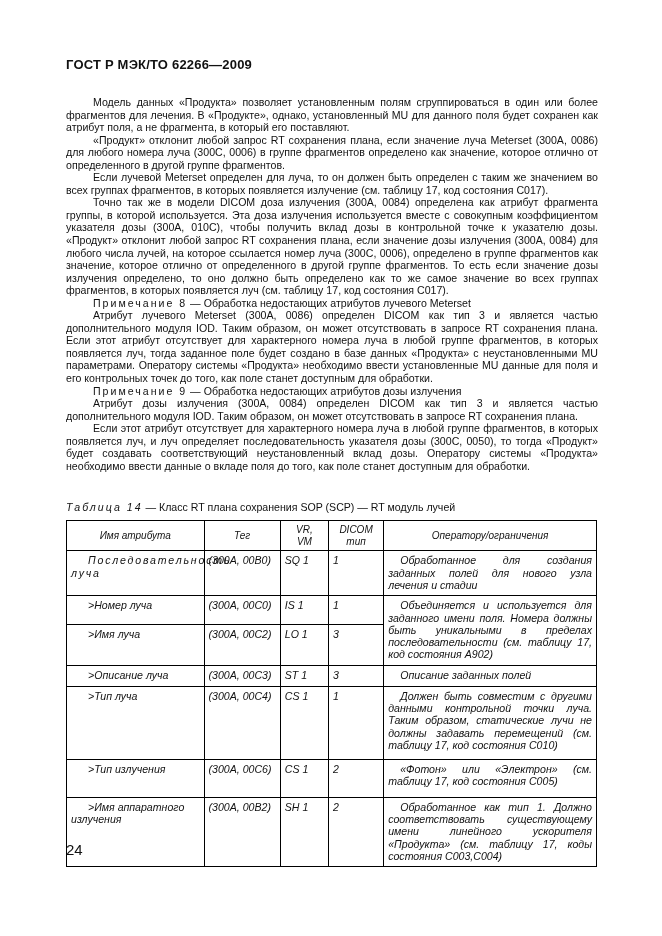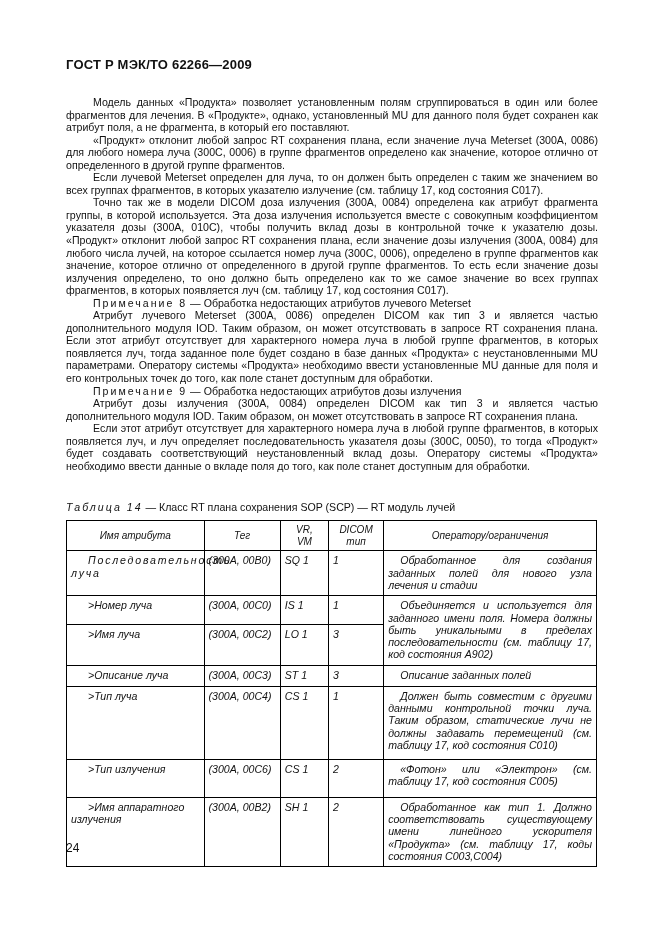--- a/index.html
+++ b/index.html
@@ -70,34 +70,34 @@
   tr.r2 { height: 25px; }
   tr.r3 { height: 36px; }
   tr.r4 { height: 21px; }
   tr.r5 { height: 73px; margin-left: 24px; }
   tr.r6 { height: 38px; }
   tr.r7 { height: 62px; }
   .page-number {
     position: absolute;
     left: 66px;
     top: 841px;
-    font-size: 12px;
+    font-size: 15px;
   }
 </style>
 </head>
 <body>
 
 <div class="page">
 
   <div class="doc-header">ГОСТ Р МЭК/ТО 62266—2009</div>
 
   <div class="body-text">
     <p>Модель данных «Продукта» позволяет установленным полям сгруппироваться в один или более фрагментов для лечения. В «Продукте», однако, установленный MU для данного поля будет сохранен как атрибут поля, а не фрагмента, в который его поставляют.</p>
     <p>«Продукт» отклонит любой запрос RT сохранения плана, если значение луча Meterset (300A, 0086) для любого номера луча (300C, 0006) в группе фрагментов определено как значение, которое  отлично от определенного в другой группе фрагментов.</p>
-    <p>Если лучевой Meterset определен для луча, то он должен быть определен с таким же значением во всех группах фрагментов, в которых указателю излучение (см. таблицу 17, код состояния C017).</p>
+    <p>Если лучевой Meterset определен для луча, то он должен быть определен с таким же значением во всех группах фрагментов, в которых появляется излучение (см. таблицу 17, код состояния C017).</p>
     <p>Точно так же в модели DICOM доза излучения (300A, 0084) определена как атрибут фрагмента группы, в которой используется. Эта доза излучения используется вместе с совокупным коэффициентом указателя дозы (300A, 010C), чтобы получить вклад дозы в контрольной точке к указателю дозы. «Продукт» отклонит любой запрос RT сохранения плана, если значение дозы излучения (300A, 0084) для любого числа лучей, на которое ссылается номер луча (300C, 0006), определено в группе фрагментов как значение, которое отлично от определенного в другой группе фрагментов. То есть если значение дозы излучения определено, то оно должно быть определено как то же самое значение во всех группах фрагментов, в которых появляется луч (см. таблицу 17, код состояния C017).</p>
     <p><span class="note-label">Примечание 8</span><span> — Обработка недостающих атрибутов лучевого Meterset</span></p>
     <p>Атрибут лучевого Meterset (300A, 0086) определен DICOM как тип 3 и является частью дополнительного модуля IOD. Таким образом, он может отсутствовать в запросе RT сохранения плана. Если этот атрибут отсутствует для характерного номера луча в любой группе фрагментов, в которых появляется луч, тогда заданное поле будет создано в базе данных «Продукта» с неустановленными MU параметрами. Оператору системы «Продукта» необходимо ввести установленные MU данные для поля и его контрольных точек до того, как поле станет доступным для обработки.</p>
     <p><span class="note-label">Примечание 9</span><span> — Обработка недостающих атрибутов дозы излучения</span></p>
     <p>Атрибут дозы излучения (300A, 0084) определен DICOM как тип 3 и является частью дополнительного модуля IOD. Таким образом, он может отсутствовать в запросе RT сохранения плана.</p>
     <p>Если этот атрибут отсутствует для характерного номера луча в любой группе фрагментов, в которых появляется луч, и луч определяет последовательность указателя дозы (300C, 0050), то тогда «Продукт» будет создавать соответствующий неустановленный вклад дозы. Оператору системы «Продукта» необходимо ввести данные о вкладе поля до того, как поле станет доступным для обработки.</p>
   </div>
 
   <div class="table-caption">
     <span class="caption-label">Таблица 14</span><span> — Класс RT плана сохранения SOP (SCP) —  RT модуль лучей</span>

